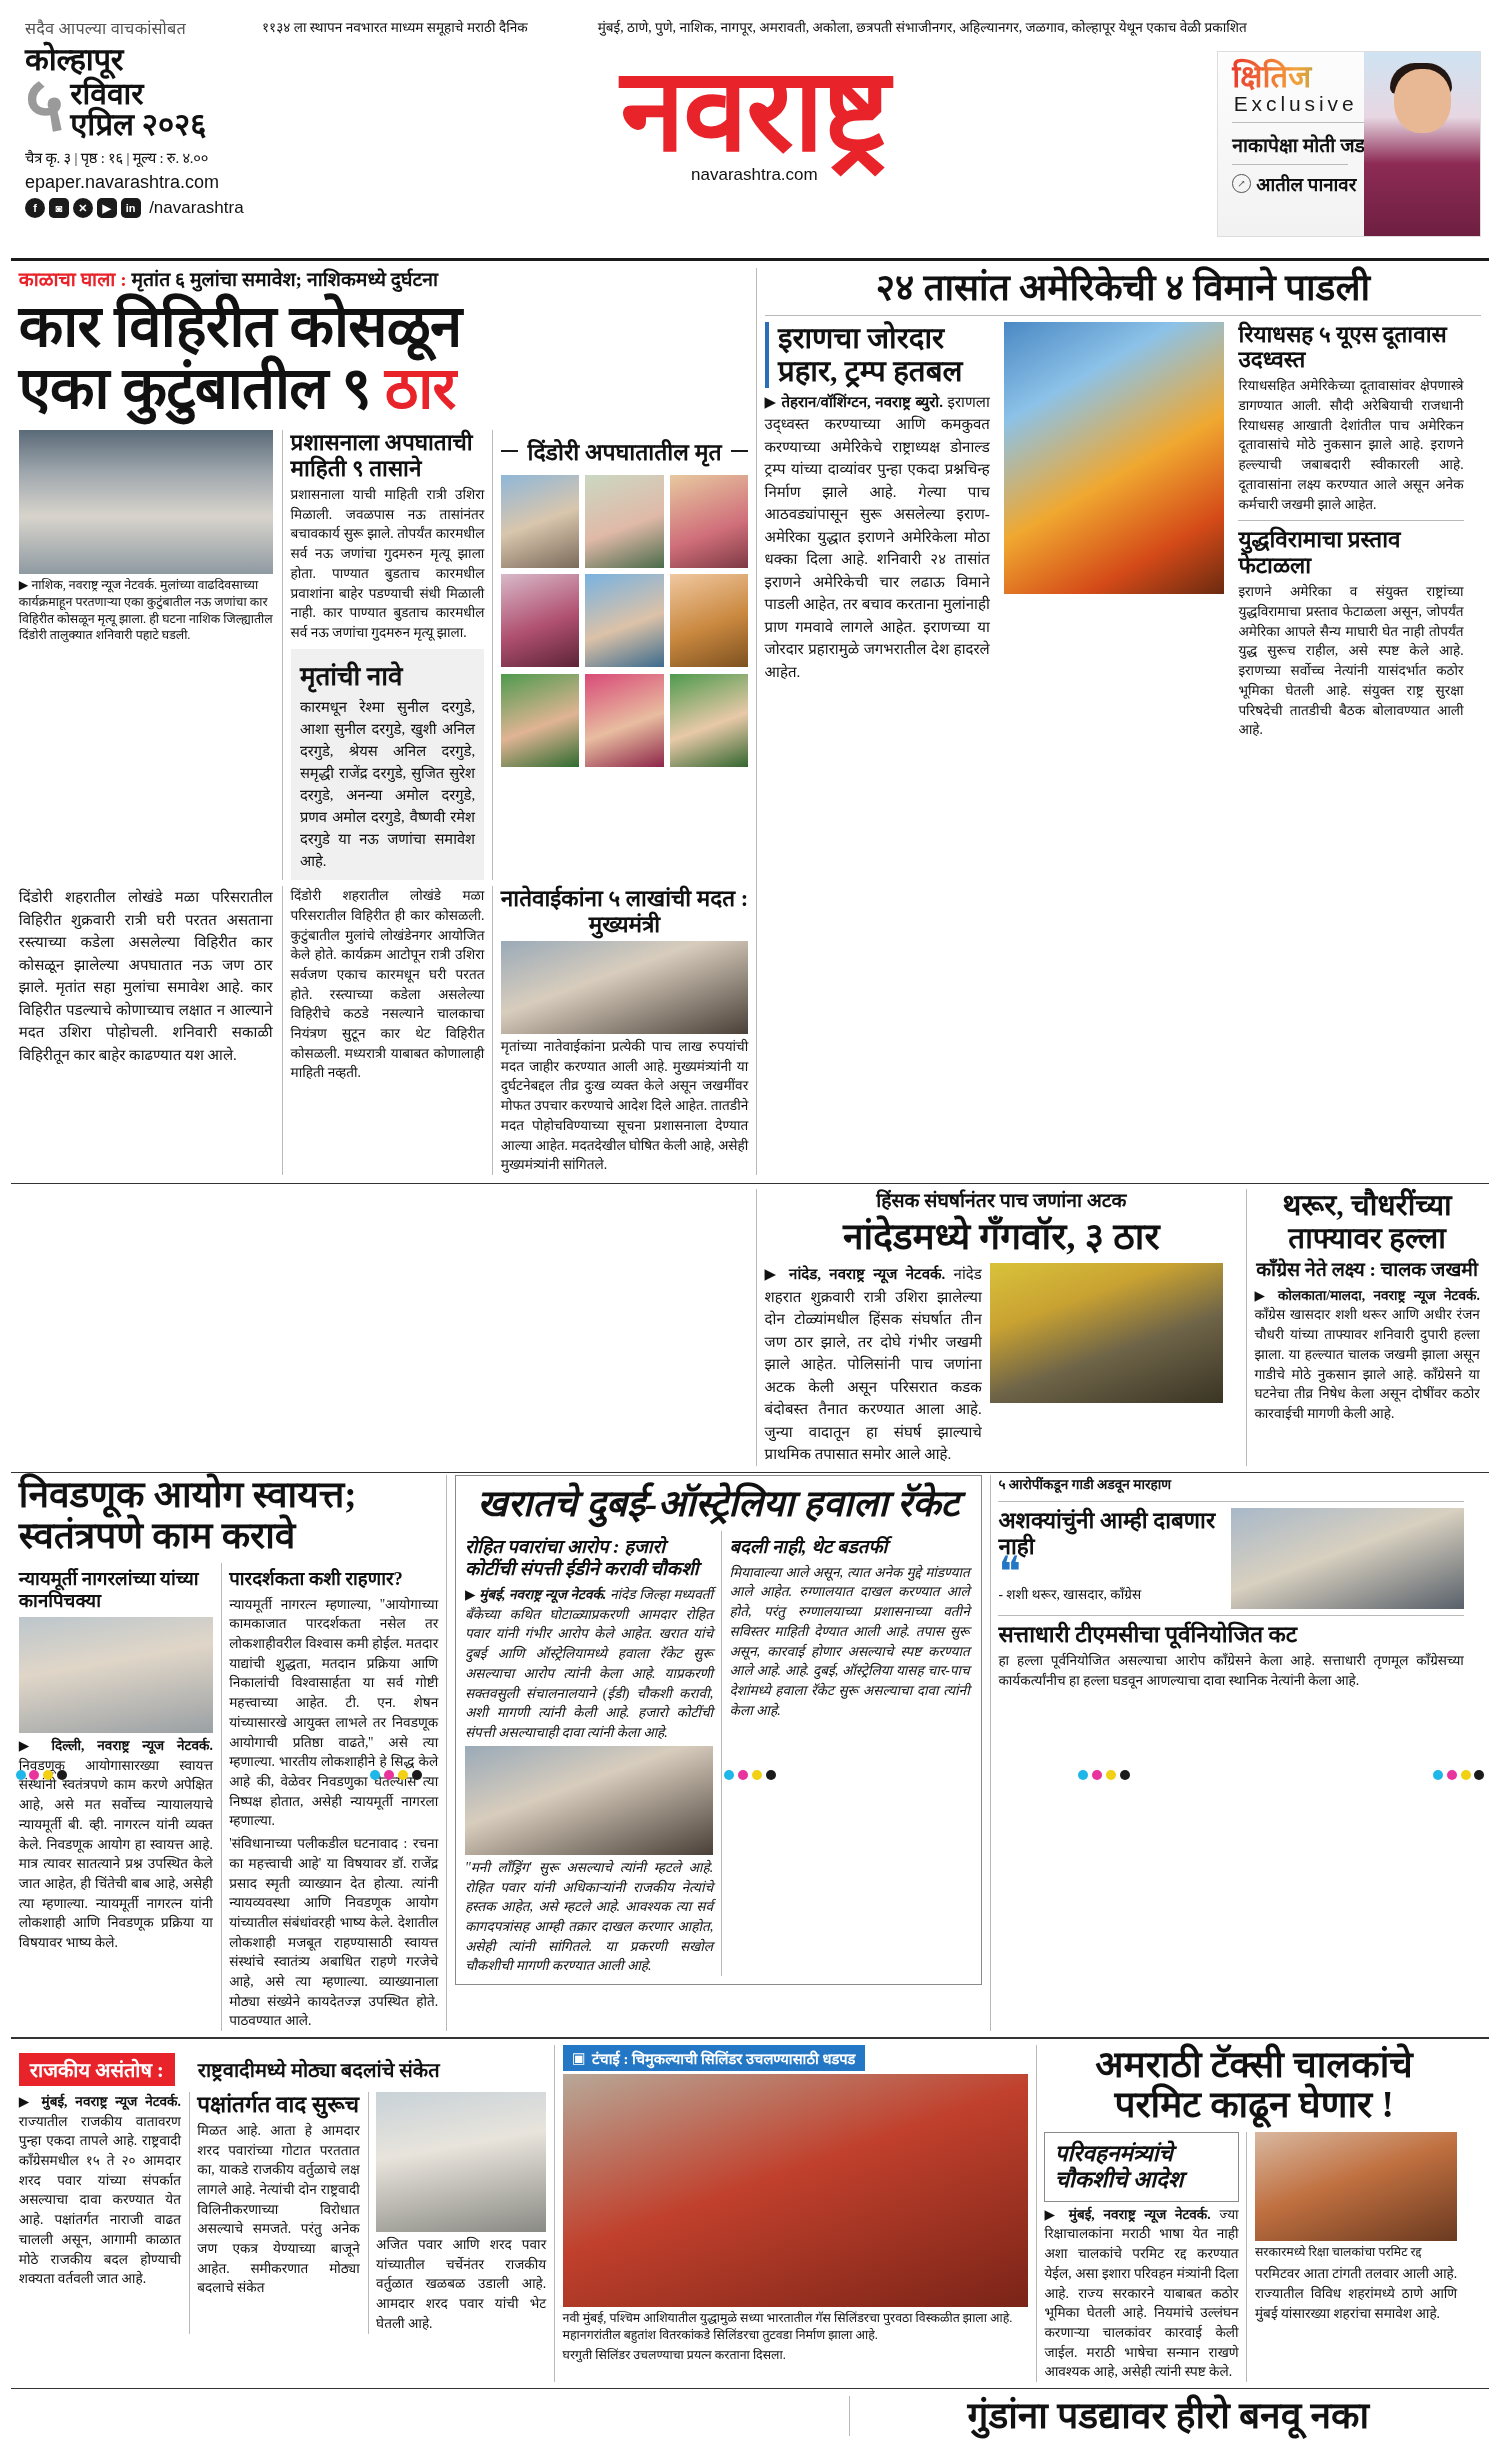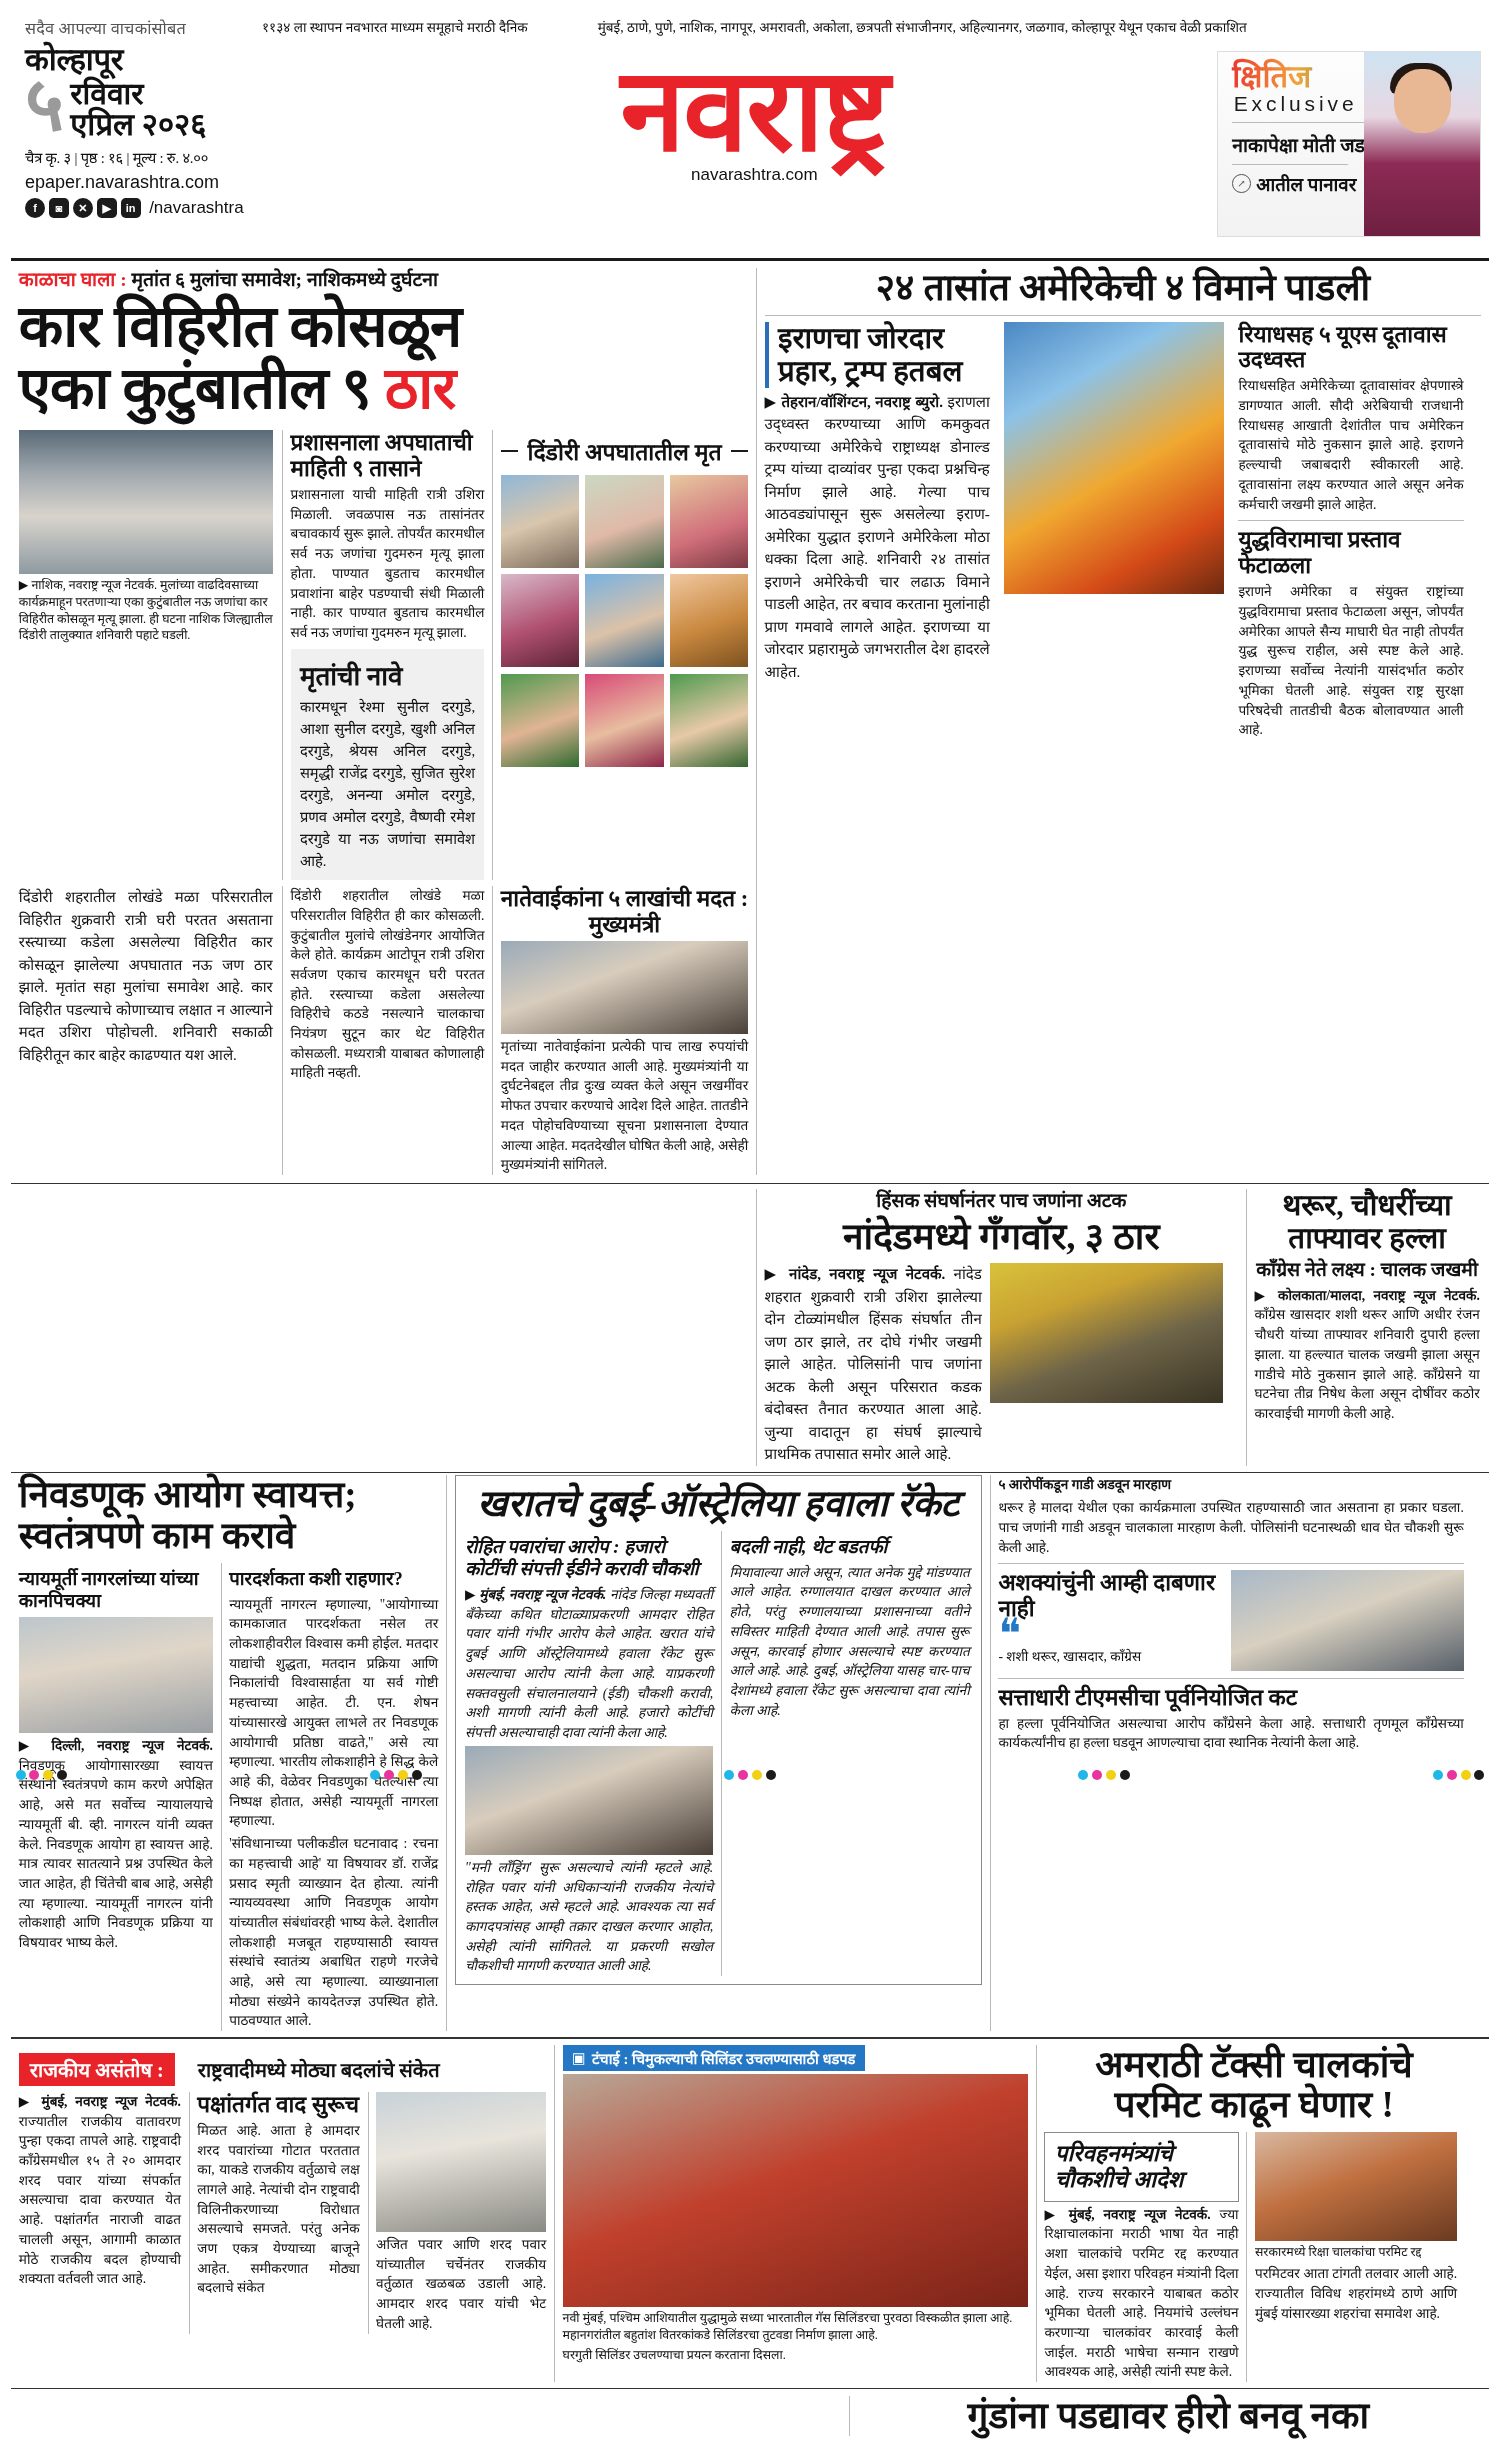--- a/index.html
+++ b/index.html
@@ -367,21 +367,20 @@
         </div>
       </div>
     </div>
 
     <div class="vdiv"></div>
 
     <div class="col" style="width:481px;">
       <div class="body-txt sm">
         <span class="byline">५ आरोपींकडून गाडी अडवून मारहाण</span>
       </div>
-      <div class="body-txt sm mt4">थरूर हे मालदा येथील एका कार्यक्रमाला उपस्थित राहण्यासाठी जात असताना हा प्रकार घडला. पाच जणांनी गाडी अडवून चालकाला मारहाण केली. पोलिसांनी घटनास्थळी धाव घेत चौकशी सुरू केली आहे.</div>
       <div class="hdiv"></div>
       <div class="band">
         <div style="width:233px; padding-right:7.8px;">
           <div class="headline-s">अशक्यांचुंनी आम्ही दाबणार नाही</div>
           <div class="quote-mark">❝</div>
           <div class="body-txt sm">- शशी थरूर, खासदार, काँग्रेस</div>
         </div>
         <div style="width:233px;">
           <div class="photo photo-group" style="height:101px;"></div>
         </div>

